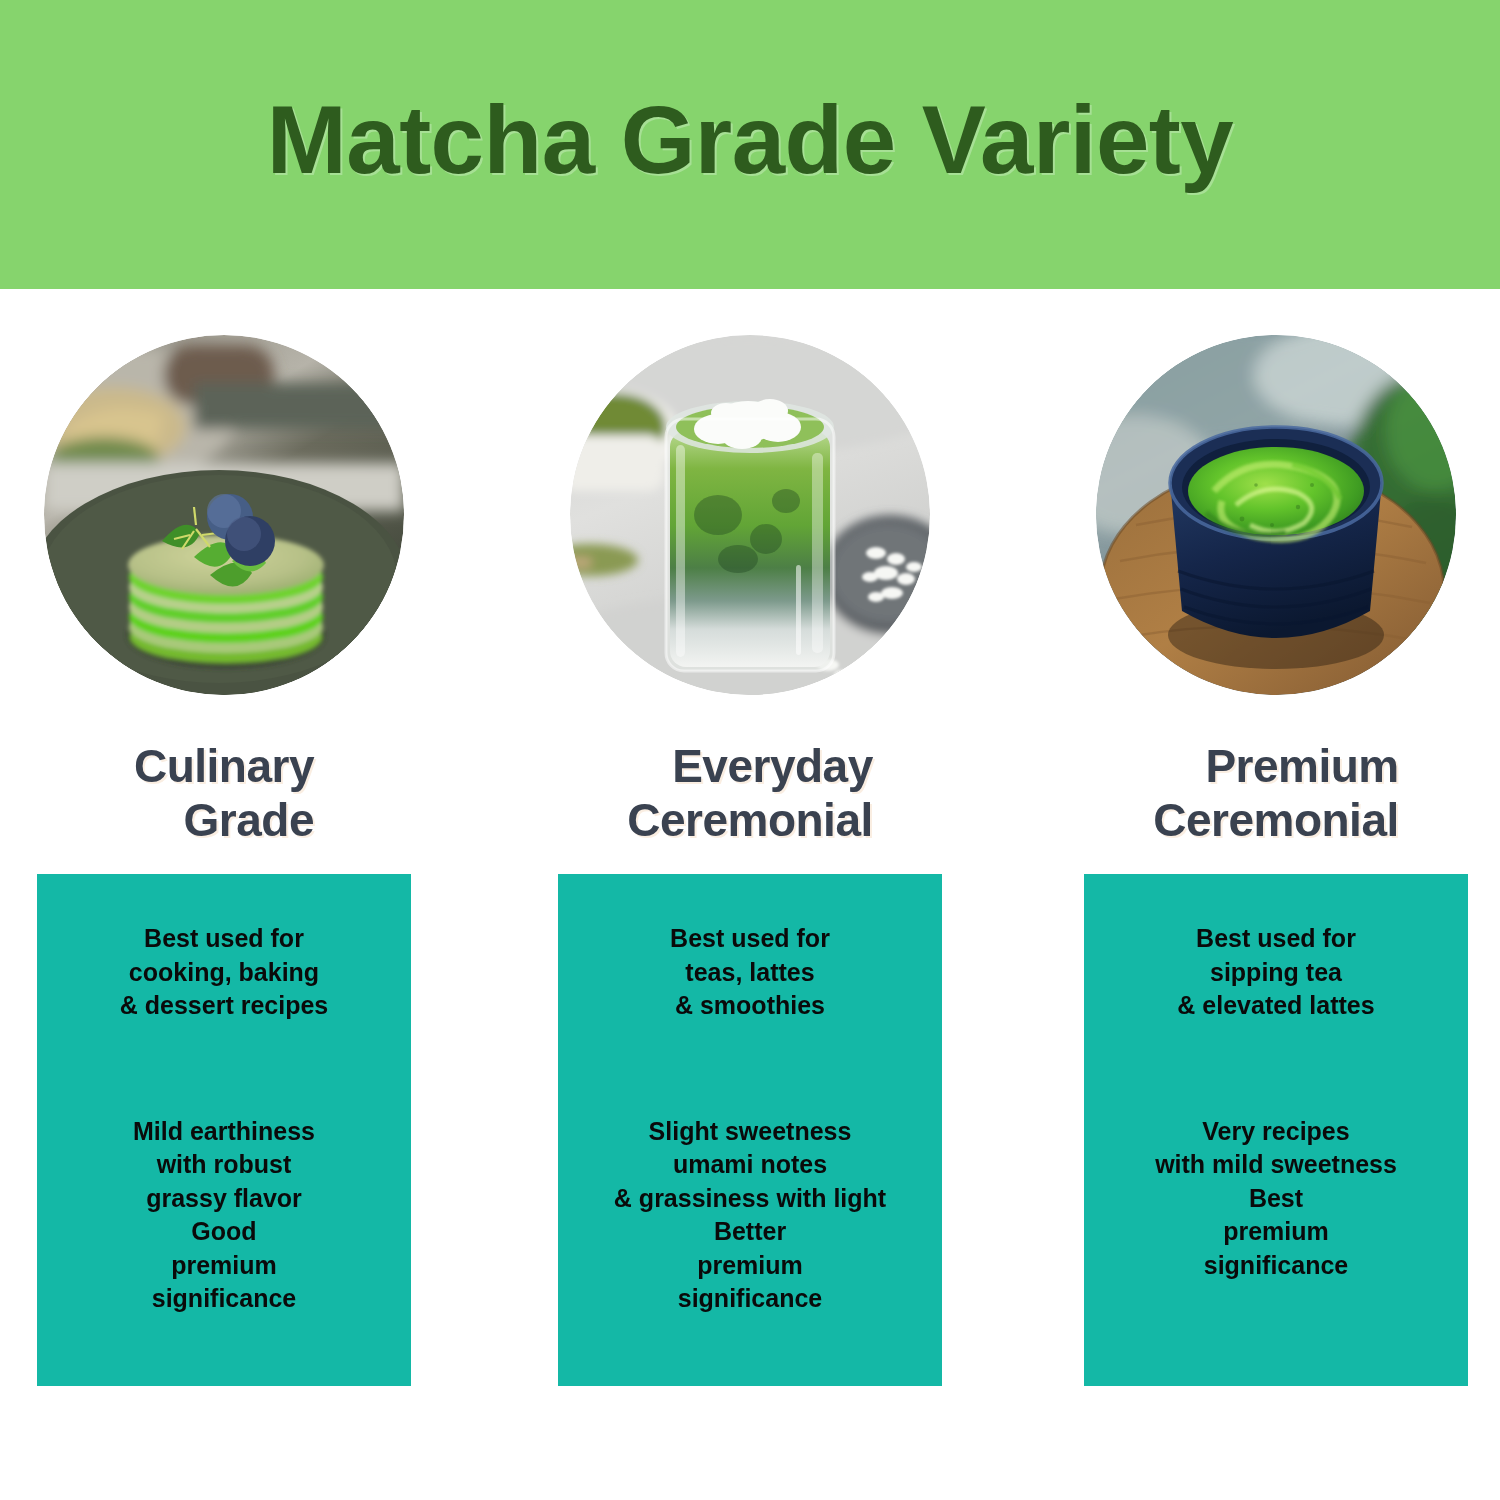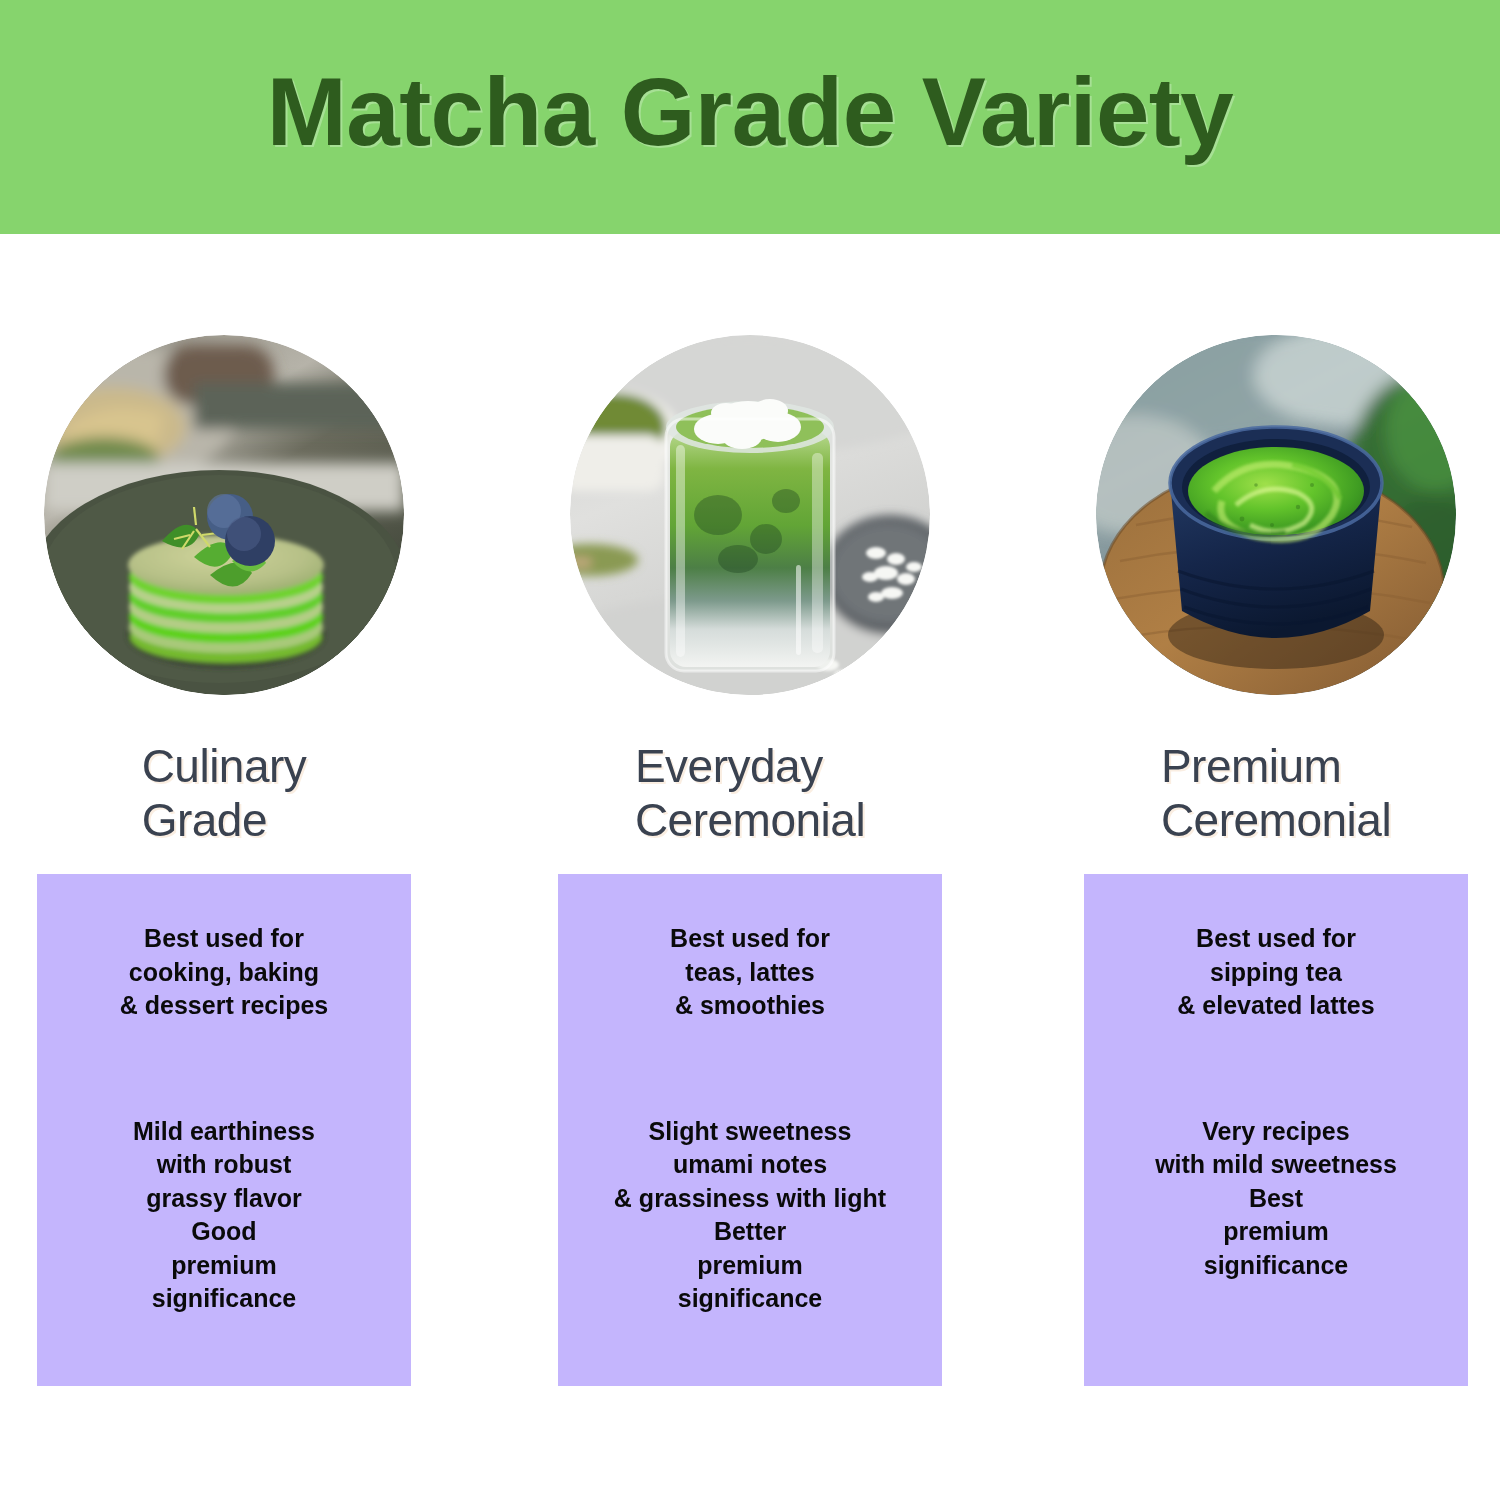--- a/index.html
+++ b/index.html
@@ -7,21 +7,21 @@
     width:1500px; height:1500px;
     background:#ffffff;
     font-family:"Liberation Sans", sans-serif;
     overflow:hidden;
   }
   .page { position:relative; width:1500px; height:1500px; background:#fff; }
 
   
   .header-band {
     position:absolute; left:0; top:0;
-    width:1500px; height:234px;
+    width:1500px; height:289px;
     background:#86d46d;
     display:flex; align-items:center; justify-content:center;text-align:center;
   }
   .header-title {
     font-size:96px;
     font-weight:bold;
     color:#2e5c1e;
     letter-spacing:-0.5px;
     line-height:1;
     text-shadow:2px 2px 0 rgba(255,255,255,0.28);
@@ -53,35 +53,35 @@
     overflow:hidden;
     position:relative;
     flex:0 0 auto;
   }
   .photo-circle svg { display:block; width:360px; height:360px; }
 
   
   .grade-heading {
     margin-top:45px;
     font-size:46px;
-    font-weight:normal;
+    font-weight:bold;
     color:#3a4250;
     line-height:1.17;
-    text-align:left;
+    text-align:right;
     letter-spacing:-0.5px;
     text-shadow:2px 2px 0 rgba(240,200,160,0.30);
     height:112px;
   }
 
   
   .info-panel {
     margin-top:22px;
     width:374px;
     height:512px;
-    background:#c4b5fd;
+    background:#14b8a6;
     display:flex;
     flex-direction:column;
     align-items:center;
     padding-top:48px;
   }
   .col-2 .info-panel, .col-3 .info-panel { width:384px; }
   .info-block {
     text-align:center;
     font-size:25px;
     font-weight:bold;

